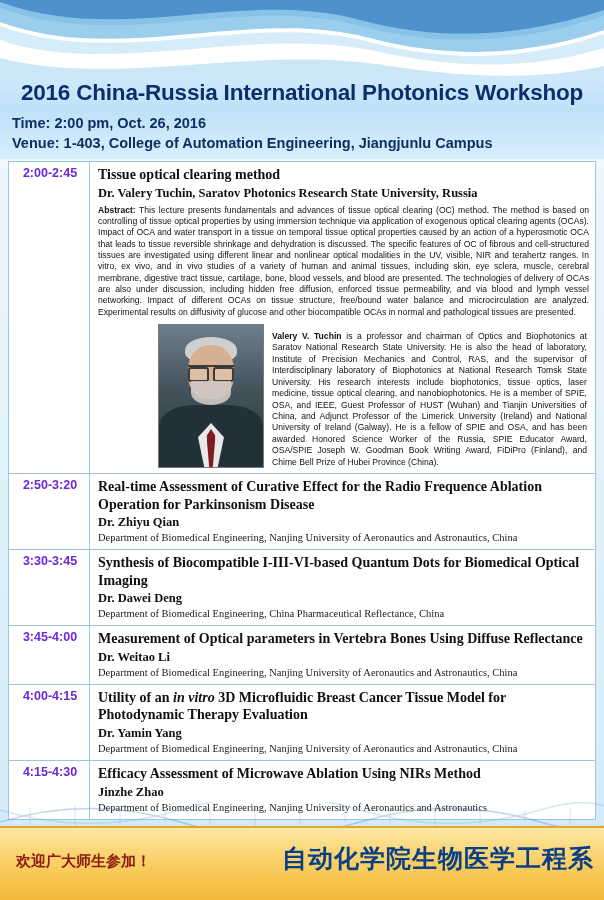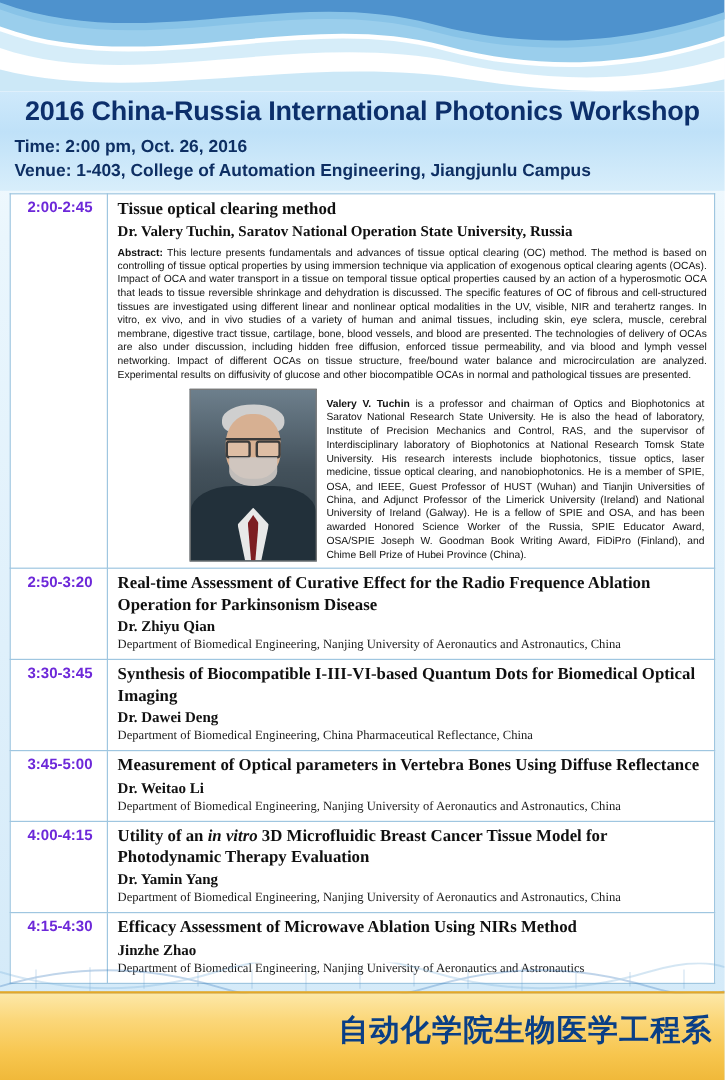--- a/index.html
+++ b/index.html
@@ -205,21 +205,21 @@
     <div>Venue: 1-403, College of Automation Engineering, Jiangjunlu Campus</div>
   </div>
 
   <table class="sched">
     <tbody>
 
       <tr>
         <td class="time">2:00-2:45</td>
         <td>
           <div class="talk-title">Tissue optical clearing method</div>
-          <div class="speaker">Dr. Valery Tuchin, Saratov National Operation State University, Russia</div>
+          <div class="speaker">Dr. Valery Tuchin, Saratov Photonics Research State University, Russia</div>
           <div class="abstract"><b>Abstract:</b> <span>This lecture presents fundamentals and advances of tissue optical clearing (OC) method. The method is based on controlling of tissue optical properties by using immersion technique via application of exogenous optical clearing agents (OCAs). Impact of OCA and water transport in a tissue on temporal tissue optical properties caused by an action of a hyperosmotic OCA that leads to tissue reversible shrinkage and dehydration is discussed. The specific features of OC of fibrous and cell-structured tissues are investigated using different linear and nonlinear optical modalities in the UV, visible, NIR and terahertz ranges. In vitro, ex vivo, and in vivo studies of a variety of human and animal tissues, including skin, eye sclera, muscle, cerebral membrane, digestive tract tissue, cartilage, bone, blood vessels, and blood are presented. The technologies of delivery of OCAs are also under discussion, including hidden free diffusion, enforced tissue permeability, and via blood and lymph vessel networking. Impact of different OCAs on tissue structure, free/bound water balance and microcirculation are analyzed. Experimental results on diffusivity of glucose and other biocompatible OCAs in normal and pathological tissues are presented.</span></div>
           <div class="bio-row">
             <div class="portrait">
               <div class="body"></div>
               <div class="shirt"></div>
               <div class="tie"></div>
               <div class="hair"></div>
               <div class="head"></div>
               <div class="glasses"></div>
               <div class="beard"></div>
@@ -241,21 +241,21 @@
       <tr>
         <td class="time">3:30-3:45</td>
         <td>
           <div class="talk-title">Synthesis of Biocompatible I-III-VI-based  Quantum Dots for Biomedical Optical Imaging</div>
           <div class="speaker">Dr. Dawei Deng</div>
           <div class="affil">Department of Biomedical Engineering,  China Pharmaceutical Reflectance, China</div>
         </td>
       </tr>
 
       <tr>
-        <td class="time">3:45-5:00</td>
+        <td class="time">3:45-4:00</td>
         <td>
           <div class="talk-title">Measurement of Optical parameters in Vertebra Bones Using Diffuse Reflectance</div>
           <div class="speaker">Dr. Weitao Li</div>
           <div class="affil">Department of Biomedical Engineering,  Nanjing University of Aeronautics and Astronautics, China</div>
         </td>
       </tr>
 
       <tr>
         <td class="time">4:00-4:15</td>
         <td>
@@ -290,16 +290,17 @@
         <line x1="345" y1="8" x2="345" y2="20"></line>
       <line x1="390" y1="6" x2="390" y2="22"></line>
         <line x1="435" y1="4" x2="435" y2="24"></line>
       <line x1="480" y1="6" x2="480" y2="22"></line>
         <line x1="525" y1="8" x2="525" y2="20"></line>
       <line x1="570" y1="6" x2="570" y2="22"></line>
     </g>
   </svg>
 
   <div class="footer">
+    <div class="welcome">欢迎广大师生参加！</div>
     <div class="dept">自动化学院生物医学工程系</div>
   </div>
 
 </div>
 
 </body></html>

